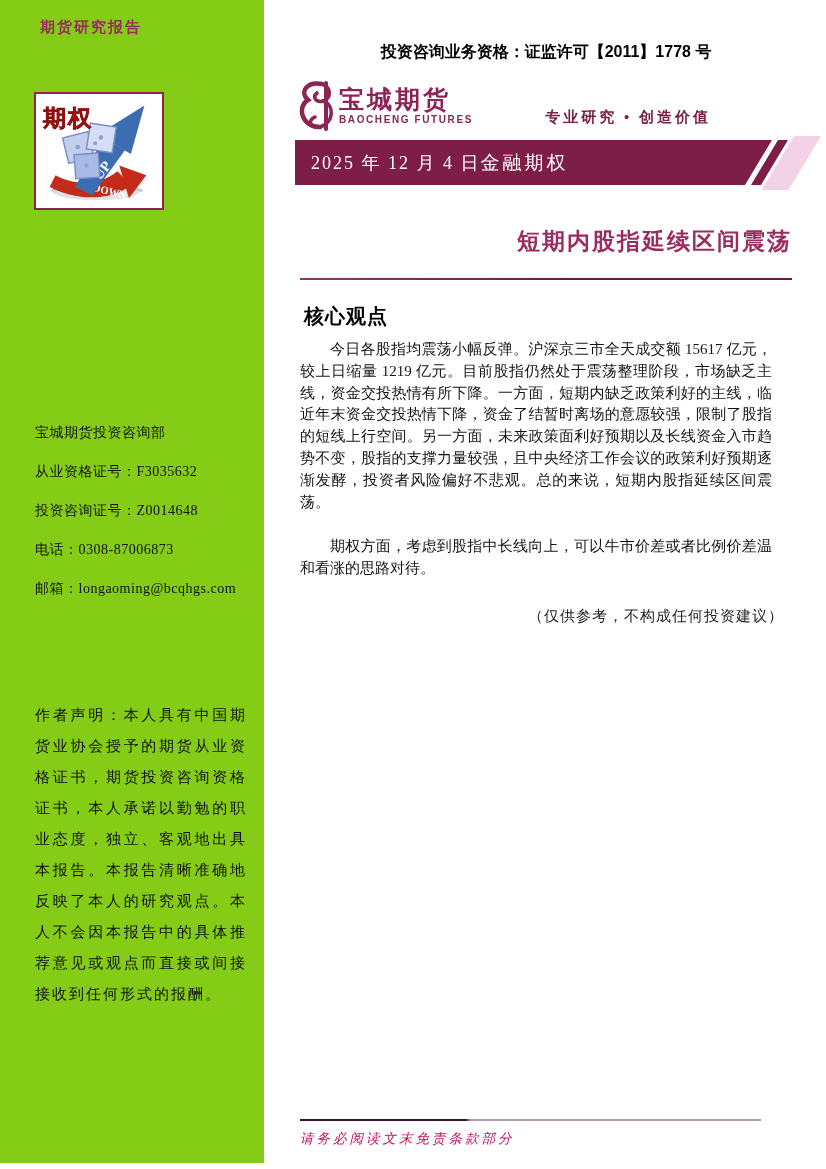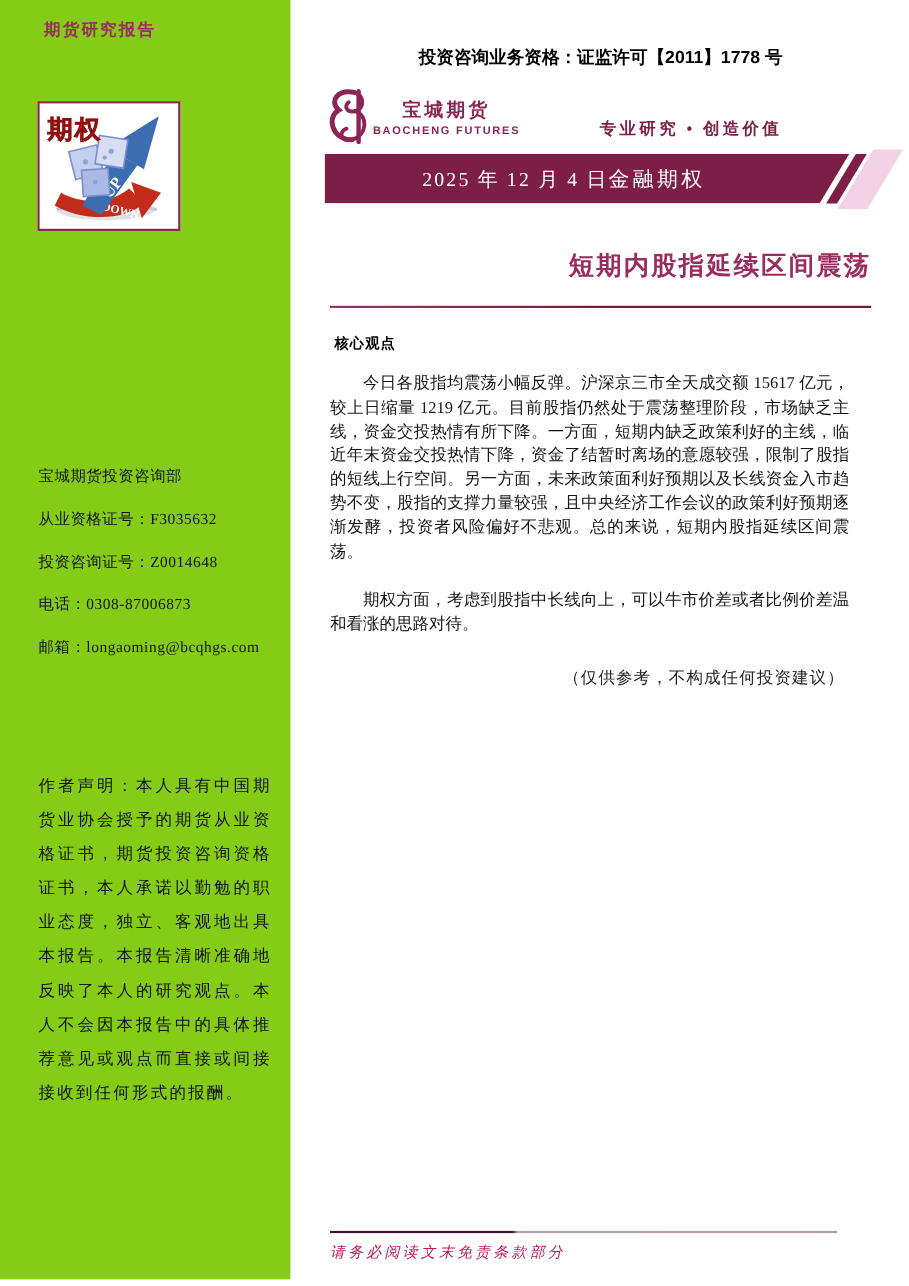--- a/index.html
+++ b/index.html
@@ -39,65 +39,65 @@
   .main { position:absolute; left:264px; top:0; width:562px; height:1099px;margin-top:22px; }
   .license-line {
     position:absolute; left:36px; top:20px; width:492px;
     text-align:center; font-weight:bold; font-size:16px; color:#000;
     font-family:"Liberation Sans","DejaVu Sans",sans-serif;
   }
   .brand-row { position:absolute; left:31px; top:58px; width:531px; height:58px; }
   .logo { position:absolute; left:0; top:0; display:flex; align-items:flex-start; }
   .logo-mark { width:40px; height:52px; margin-right:4px; }
   .logo-cn {
-    font-size:17px; font-weight:900; color:#8c2456; letter-spacing:3px;
-    line-height:28px; margin-top:6px;text-align:center;
+    font-size:25px; font-weight:900; color:#8c2456; letter-spacing:3px;
+    line-height:28px; margin-top:6px;
   }
   .logo-en {
     font-size:10px; font-weight:bold; color:#8c2456; letter-spacing:1.6px;
     font-family:"Liberation Sans","DejaVu Sans",sans-serif; line-height:12px;
   }
   .tagline {
     position:absolute; right:115px; top:28px;
     font-size:15px; font-weight:bold; color:#7c2048; letter-spacing:3px;
   }
   .date-row { position:absolute; left:31px; top:118px; width:531px; height:45px; }
   .date-bar {
     position:absolute; left:0; top:0; width:477px; height:45px;
     background:#7c1e46; color:#ffffff;
     clip-path:polygon(0 0, 100% 0, calc(100% - 27px) 100%, 0 100%);
-    display:flex; align-items:center; justify-content:center;
+    display:flex; align-items:center; justify-content:flex-start;
     padding:0 58px 0 16px;
   }
   .date-text { font-size:18px; letter-spacing:2px; }
   .category-text { font-size:19px; letter-spacing:3px; }
   .stripe { position:absolute; transform-origin:top left; transform:skewX(-31deg); }
   .stripe-maroon { left:483px; top:0; width:10px; height:45px; background:#7c1e46; }
   .stripe-pink   { left:499px; top:-4px; width:27px; height:54px; background:#f2d2e4; }
   .article-title {
     position:absolute; left:36px; top:204px; width:492px; text-align:right;
     font-size:23px; font-weight:bold; color:#9a2c60; letter-spacing:2px;
     font-family:"Liberation Sans","DejaVu Sans",sans-serif;
   }
   .title-rule {
     position:absolute; left:36px; top:256px; width:492px; height:2px;
     background:linear-gradient(to right,#8c3a62 0%,#6e1b40 55%,#6e1b40 100%);
   }
   .section-heading {
     position:absolute; left:40px; top:281px;
-    font-size:13px; font-weight:bold; color:#000; letter-spacing:1px;
+    font-size:20px; font-weight:bold; color:#000; letter-spacing:1px;
   }
   .body-copy { position:absolute; left:36px; top:317px; width:472px; }
   .body-copy p {
     font-size:15px; line-height:21.8px; text-align:justify;
     text-indent:2em; color:#141414;
   }
   .body-copy p + p { margin-top:23px; }
   .advice-note {
-    position:absolute; left:32px; top:585px; width:472px;
+    position:absolute; left:48px; top:585px; width:472px;
     text-align:right; font-size:15px; color:#222; letter-spacing:1px;
   }
   .footer-rule {
     position:absolute; left:36px; top:1097px; width:461px; height:2px;
     background:linear-gradient(to right,#41102e 0%,#41102e 36%,#b79fb2 37%,#b49cb0 100%);
   }
   .footer-note {
     position:absolute; left:36px; top:1108px;
     font-size:13.5px; font-style:italic; color:#be185d; letter-spacing:3px;
   }

